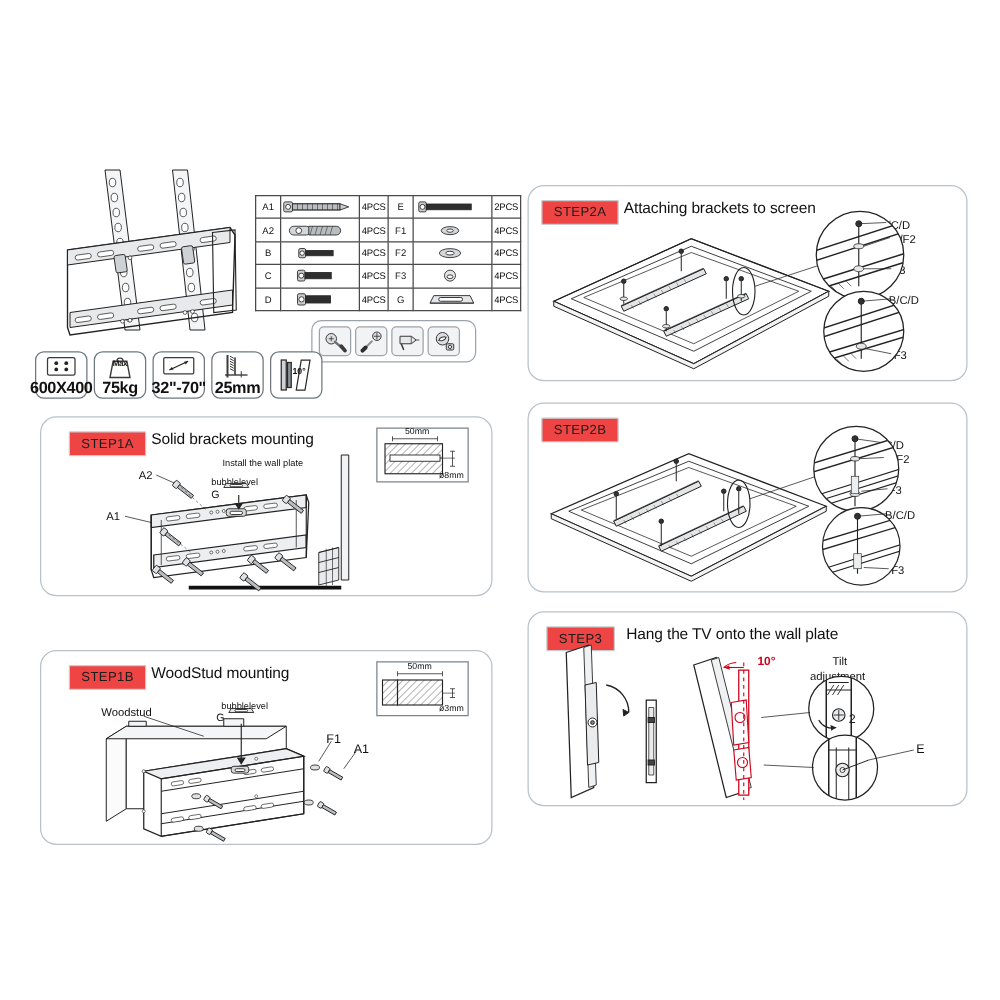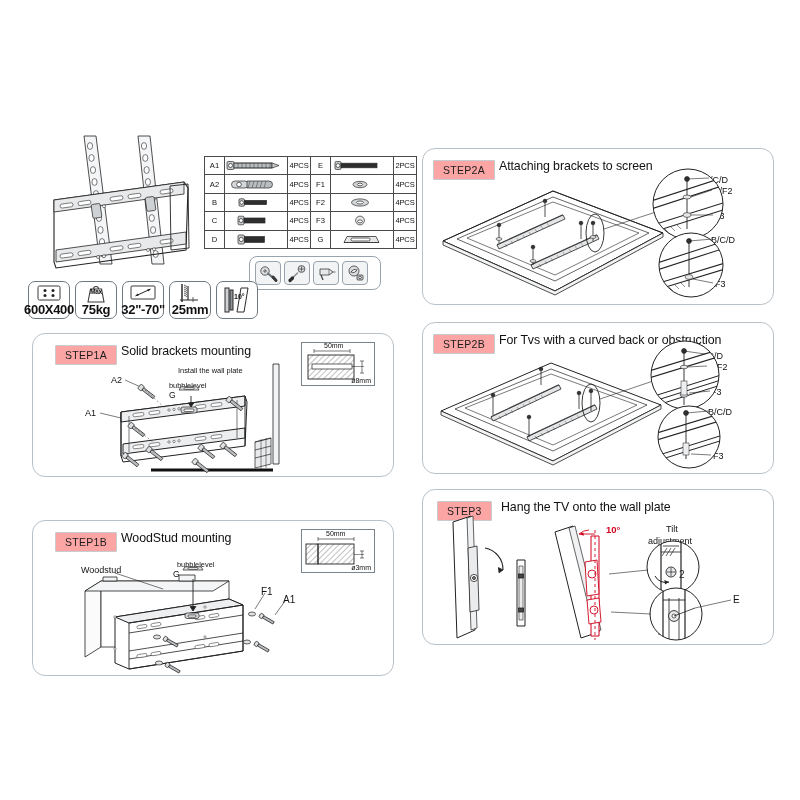--- a/index.html
+++ b/index.html
@@ -10,21 +10,21 @@
   }
   .sheet{position:absolute;left:0;top:0;width:800px;height:800px;padding-left:45px;}
   .abs{position:absolute;}
 
   
   .panel{
     position:absolute;border:1.3px solid #b9c2c9;border-radius:13px;
     background:#fff;box-sizing:border-box;
   }
   .step-badge{
-    position:absolute;background:#fca5a5;border:1px solid #c8ccd0;
+    position:absolute;background:#ef4444;border:1px solid #c8ccd0;
     font-size:10.5px;letter-spacing:.3px;color:#1c1c1c;
     padding:2.5px 9px 3px;border-radius:1px;white-space:nowrap;
   }
   .step-title{
     position:absolute;font-size:12.4px;font-weight:normal;color:#111;
     white-space:nowrap;letter-spacing:-.1px;
   }
   .lbl{position:absolute;font-size:9px;color:#111;white-space:nowrap;}
   .lbl-sm{position:absolute;font-size:7.4px;color:#111;white-space:nowrap;}
   .lbl-red{color:#d0021b;font-weight:bold;}
@@ -750,21 +750,20 @@
         <g stroke-width="0.6">
           <path d="M266,92 L290,90"></path>
           <path d="M270,130 L290,134"></path>
         </g>
       </g>
     </svg>
   </div>
 
   <div class="panel" style="left:422px;top:322px;width:352px;height:152px;">
     <div class="step-badge" style="left:10px;top:11px;">STEP2B</div>
-    <div class="step-title" style="left:76px;top:10px;">For Tvs with a curved back or obstruction</div>
 
     <div class="lbl" style="left:276px;top:28px;">B/C/D</div>
     <div class="lbl" style="left:281px;top:39px;">F1/F2</div>
     <div class="lbl" style="left:288px;top:64px;">F3</div>
     <div class="lbl" style="left:285px;top:84px;">B/C/D</div>
     <div class="lbl" style="left:290px;top:128px;">F3</div>
 
     <svg class="abs" style="left:0;top:0;" width="352" height="152" viewBox="0 0 352 152">
       <g stroke="#222" fill="none" stroke-width="0.8">
         <path d="M18,88 L128,40 L238,82 L130,138 Z" fill="#fff" stroke-width="1"></path>

